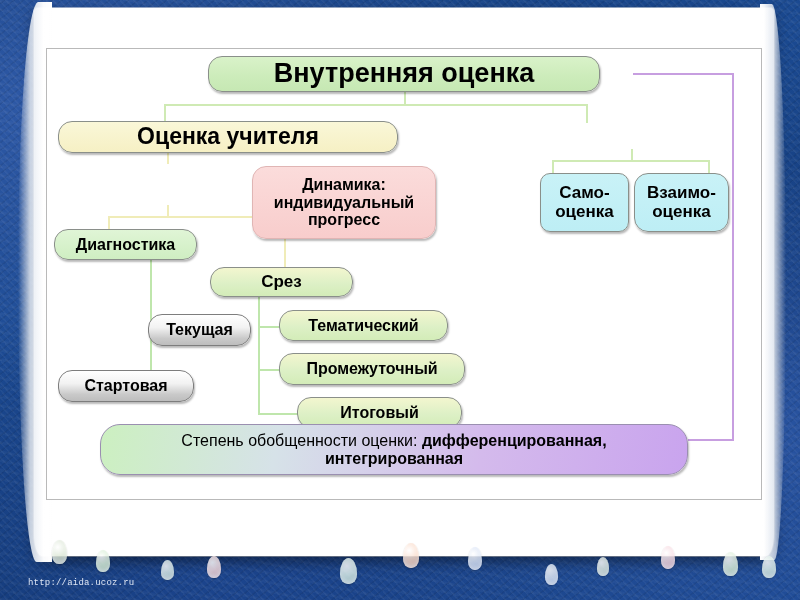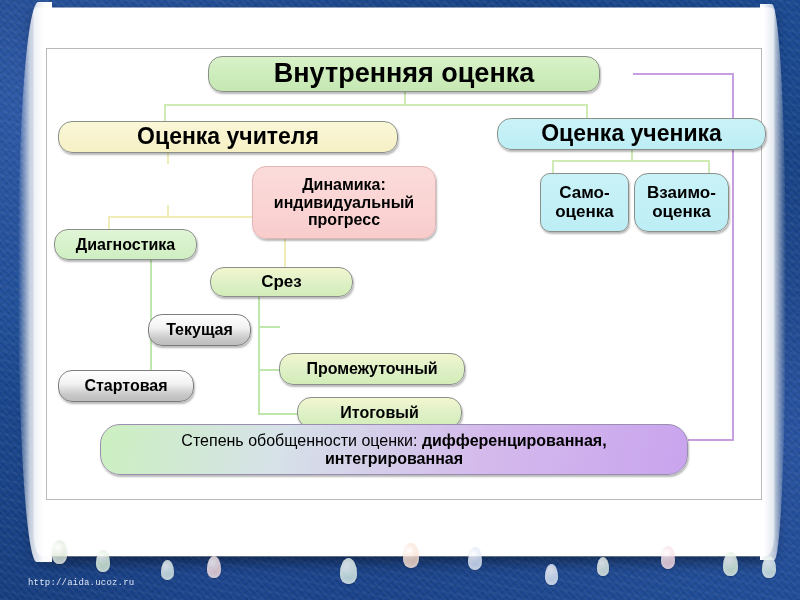--- a/index.html
+++ b/index.html
@@ -179,35 +179,35 @@
     <div class="conn green" style="left:661px; top:111px; width:2px; height:14px;"></div>
 
     <div class="conn purple" style="left:586px; top:24px; width:101px; height:2px;"></div>
     <div class="conn purple" style="left:685px; top:24px; width:2px; height:368px;"></div>
     <div class="conn purple" style="left:641px; top:390px; width:46px; height:2px;"></div>
 
     <div class="node k-title" style="left:161px; top:7px; width:392px; height:36px; font-size:27px;">Внутренняя оценка</div>
 
     <div class="node k-cream" style="left:11px; top:72px; width:340px; height:32px; font-size:23px;">Оценка учителя</div>
 
-    <div class="node k-cyan" style="left:450px; top:69px; width:269px; height:32px; font-size:23px;">Оценка ученика</div>
 
 
     <div class="node k-green" style="left:7px; top:180px; width:143px; height:31px; font-size:16px;">Диагностика</div>
 
     <div class="node k-silver" style="left:101px; top:265px; width:103px; height:32px; font-size:16px;">Текущая</div>
 
     <div class="node k-silver" style="left:11px; top:321px; width:136px; height:32px; font-size:16px;">Стартовая</div>
 
     <div class="node k-pink" style="left:205px; top:117px; width:184px; height:73px; font-size:16px;">Динамика:
 индивидуальный
 прогресс</div>
 
     <div class="node k-greenyl" style="left:163px; top:218px; width:143px; height:30px; font-size:17px;">Срез</div>
 
+    <div class="node k-greenyl" style="left:232px; top:261px; width:169px; height:31px; font-size:16px;">Тематический</div>
 
     <div class="node k-greenyl" style="left:232px; top:304px; width:186px; height:32px; font-size:16px;">Промежуточный</div>
 
     <div class="node k-greenyl" style="left:250px; top:348px; width:165px; height:31px; font-size:16px;">Итоговый</div>
 
     <div class="node k-cyan" style="left:493px; top:124px; width:89px; height:59px; font-size:17px; border-radius:10px;">Само-
 оценка</div>
 
     <div class="node k-cyan" style="left:587px; top:124px; width:95px; height:59px; font-size:17px; border-radius:14px;">Взаимо-
 оценка</div>

